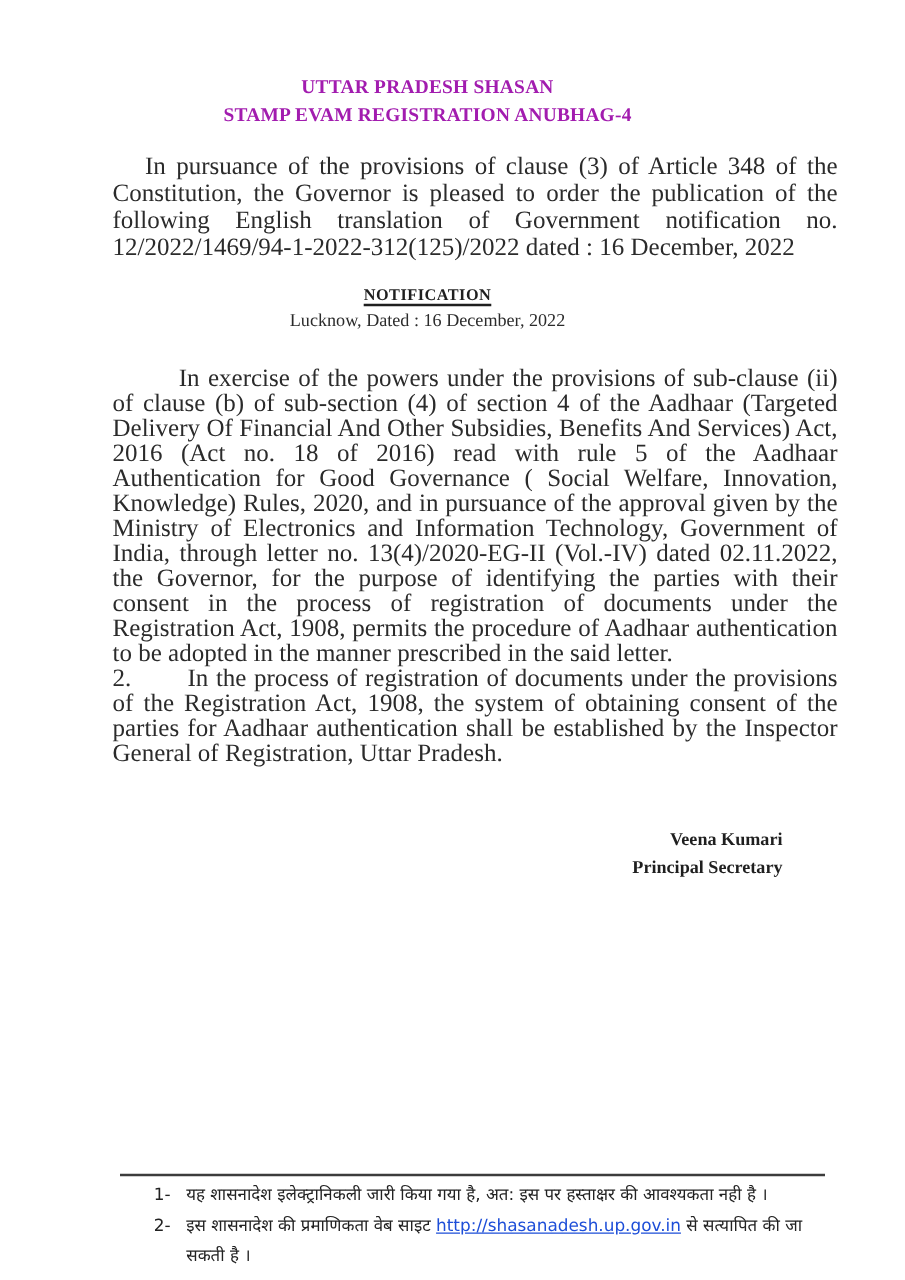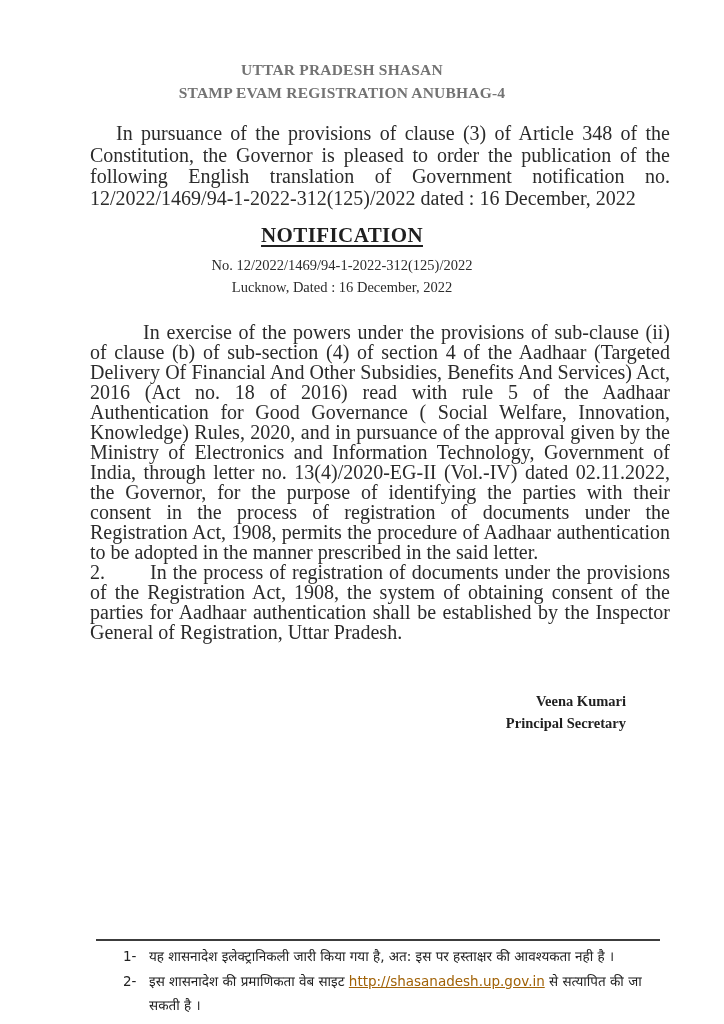--- a/index.html
+++ b/index.html
@@ -12,33 +12,33 @@
     color: #2b2b2b;
     font-family: "Liberation Serif", "DejaVu Serif", serif;
     padding: 58px 54px 0 90px;
     overflow: hidden;
   }
   .centered { text-align: center; position: relative; left: -38px; }
   .title {
     font-weight: bold;
     font-size: 15.5px;
     line-height: 23px;
-    color: #737373;
+    color: #a21caf;
     letter-spacing: 0.2px;
   }
   .para {
     margin: 0;
     text-align: justify;
     font-size: 20px;
   }
   .intro { margin-top: 19px; line-height: 21.5px; text-indent: 26px; }
   .notif-heading-wrap { margin-top: 15px; line-height: 23px; }
   .notif-heading {
     font-weight: bold;
-    font-size: 21px;
+    font-size: 13px;
     color: #1f1f1f;
     letter-spacing: 0.4px;
     text-decoration: underline;
     text-underline-offset: 3px;
     text-decoration-thickness: 1.5px;
   }
   .notif-line { font-size: 14.5px; line-height: 21.5px; color: #2b2b2b; }
   .notif-line.first { margin-top: 7px; }
   .body-first { margin-top: 24px; line-height: 20px; text-indent: 53px; }
   .body-numbered { line-height: 20px; }
@@ -56,38 +56,37 @@
   .footer-rule { border-top: 2px solid #3c3c3c; height: 0; margin-bottom: 3px; }
   .footnote {
     display: flex;
     font-family: "DejaVu Sans", sans-serif;
     font-size: 13.5px;
     line-height: 24.5px;
     color: #222222;
   }
   .fn-num { flex: none; width: 26px; margin-left: 27px; }
   .fn-text { flex: 1; }
-  .fn-link { color: #a16207; text-decoration: underline; }
+  .fn-link { color: #1d4ed8; text-decoration: underline; }
 </style>
 </head>
 <body>
 
 <div class="page">
 
   <div class="doc-header centered">
     <div class="title">UTTAR PRADESH SHASAN</div>
     <div class="title">STAMP EVAM REGISTRATION ANUBHAG-4</div>
   </div>
 
   <p class="para intro">In pursuance of the provisions of clause (3) of Article 348 of the Constitution, the Governor is pleased to order the publication of the following English translation of Government notification no. 12/2022/1469/94-1-2022-312(125)/2022 dated : 16 December, 2022</p>
 
   <div class="centered notif-heading-wrap">
     <span class="notif-heading">NOTIFICATION</span>
   </div>
-  <div class="centered notif-line first">No. 12/2022/1469/94-1-2022-312(125)/2022</div>
   <div class="centered notif-line">Lucknow, Dated : 16 December, 2022</div>
 
   <p class="para body-first">In exercise of the powers under the provisions of sub-clause (ii) of clause (b) of sub-section (4) of section 4 of the Aadhaar (Targeted Delivery Of Financial And Other Subsidies, Benefits And Services) Act, 2016 (Act no. 18 of 2016) read with rule 5 of the Aadhaar Authentication for Good Governance ( Social Welfare, Innovation, Knowledge) Rules, 2020, and in pursuance of the approval given by the Ministry of Electronics and Information Technology, Government of India, through letter no. 13(4)/2020-EG-II (Vol.-IV) dated 02.11.2022, the Governor, for the purpose of identifying the parties with their consent in the process of registration of documents under the Registration Act, 1908, permits the procedure of Aadhaar authentication to be adopted in the manner prescribed in the said letter.</p>
 
   <p class="para body-numbered"><span class="para-num">2.</span><span>In the process of registration of documents under the provisions of the Registration Act, 1908, the system of obtaining consent of the parties for Aadhaar authentication shall be established by the Inspector General of Registration, Uttar Pradesh.</span></p>
 
   <div class="signature">
     <div class="sig-name">Veena Kumari</div>
     <div class="sig-title">Principal Secretary</div>
   </div>

